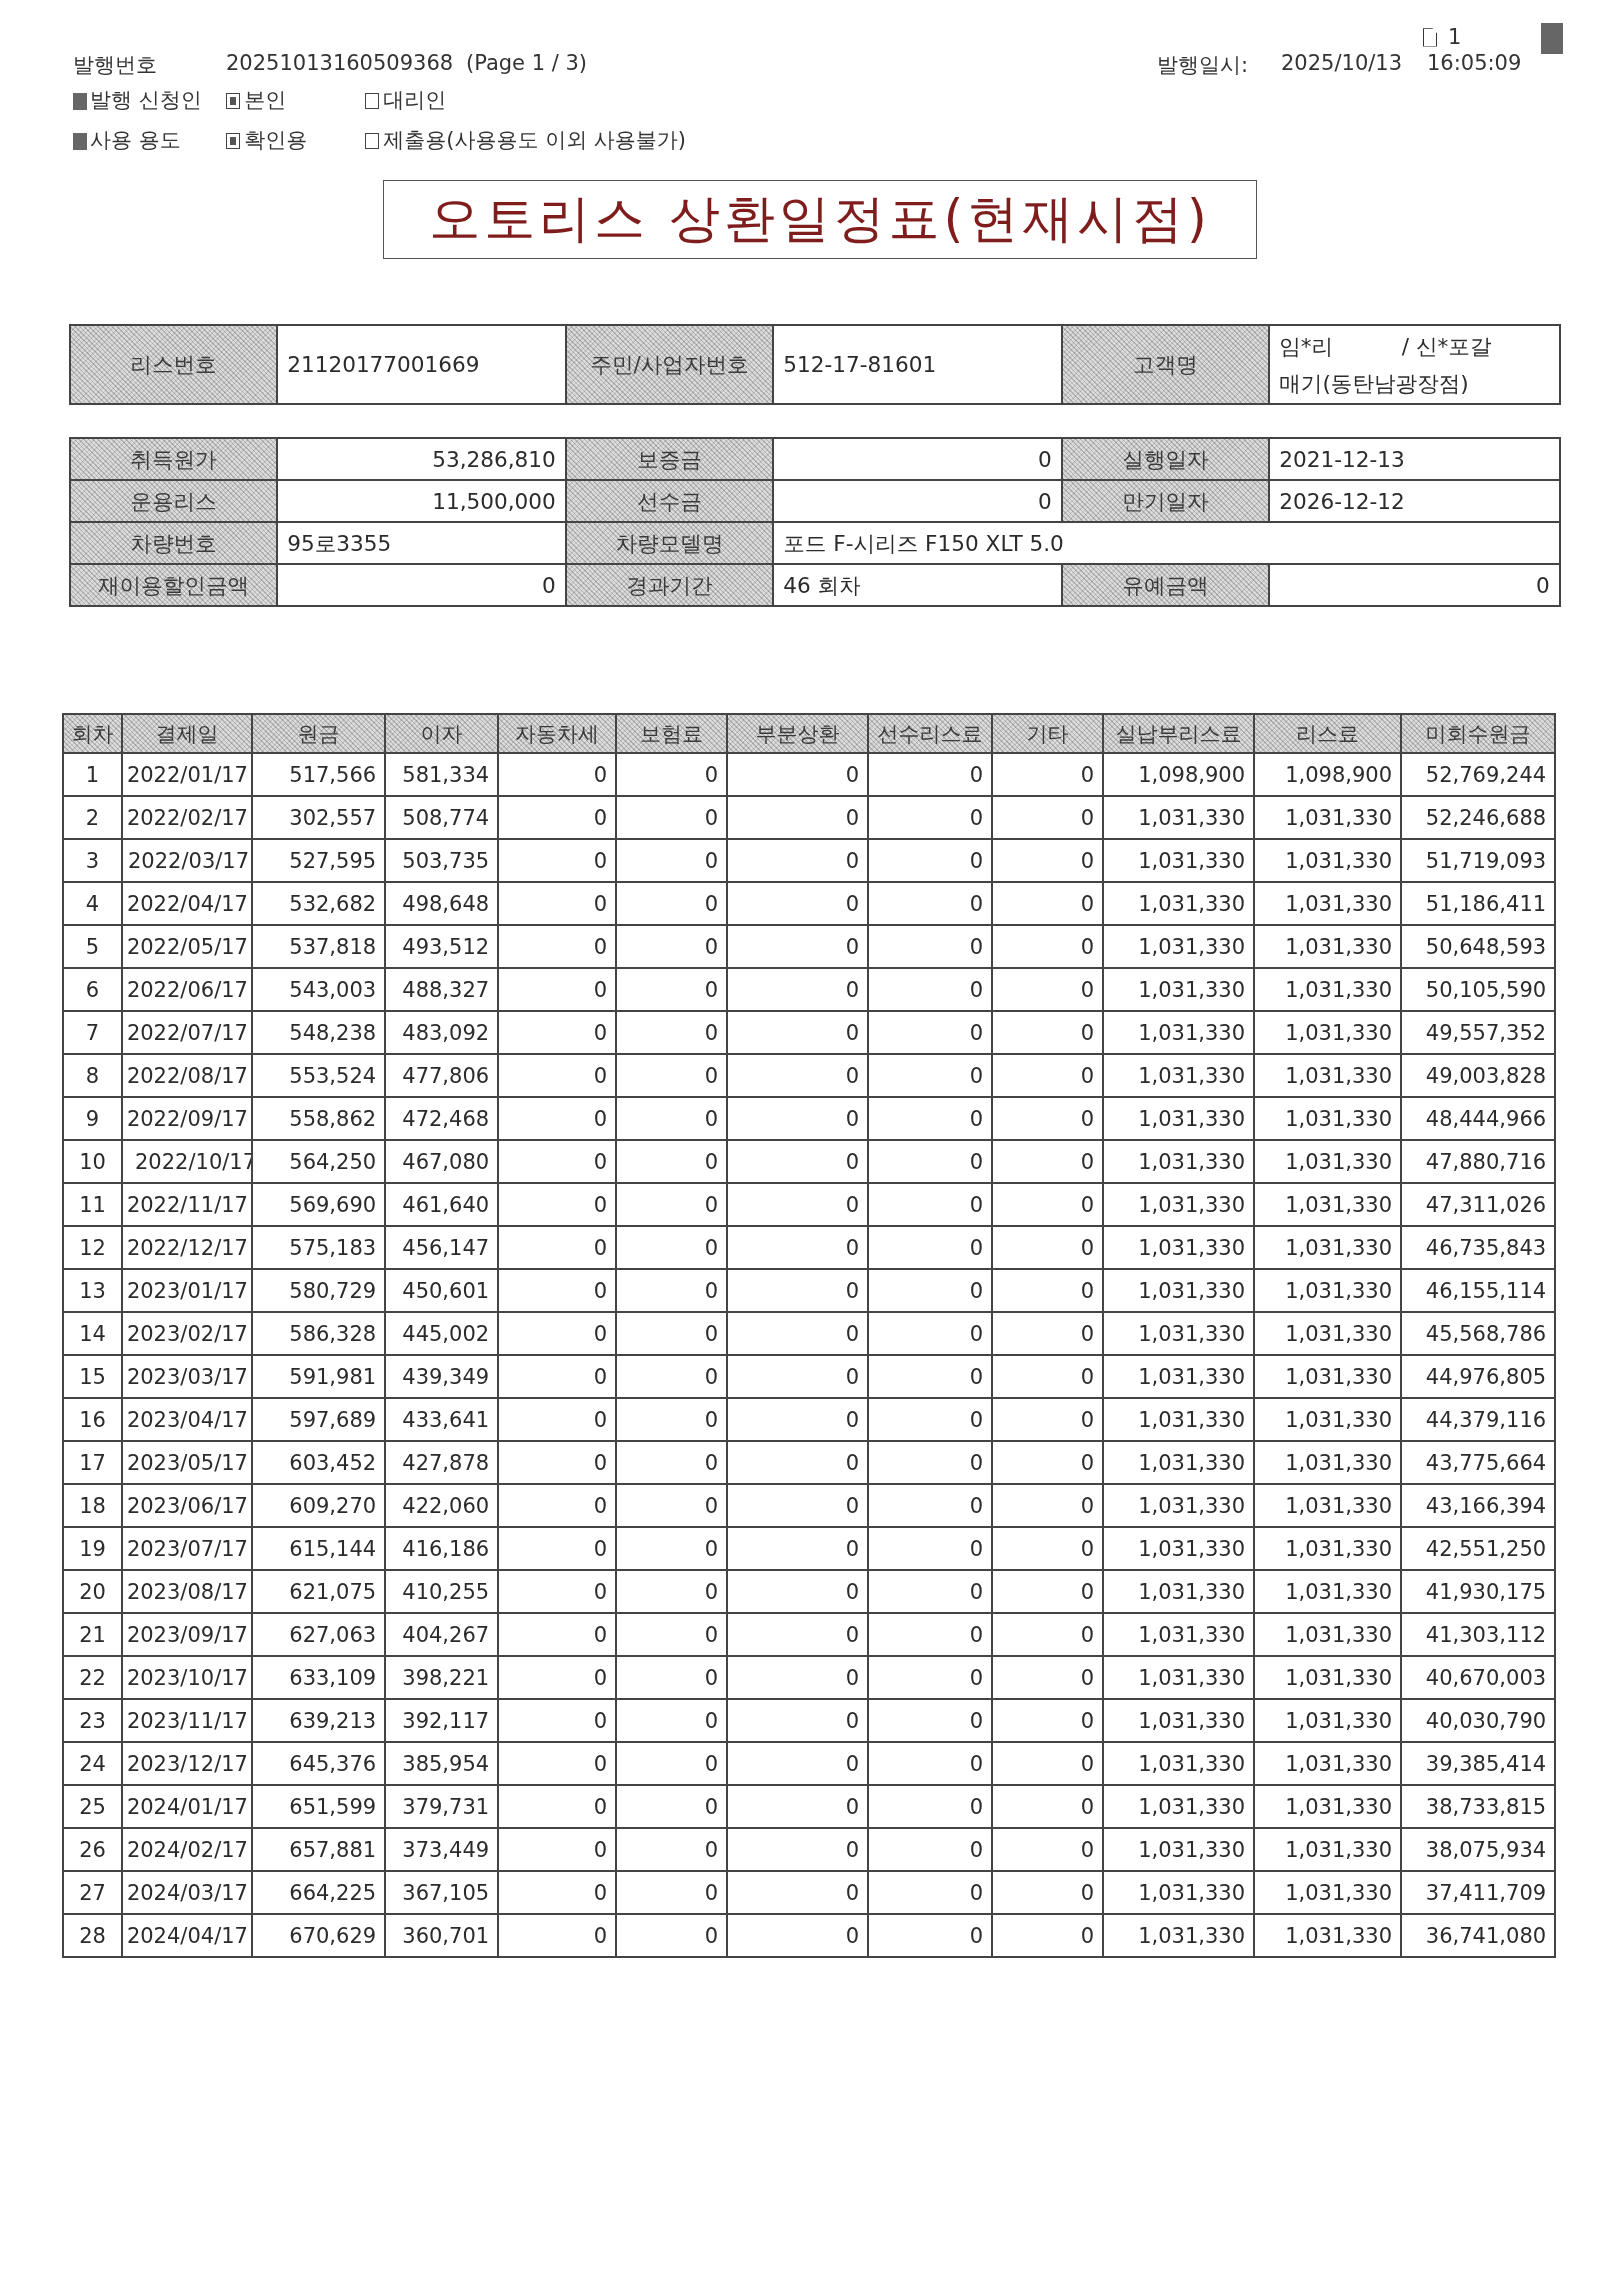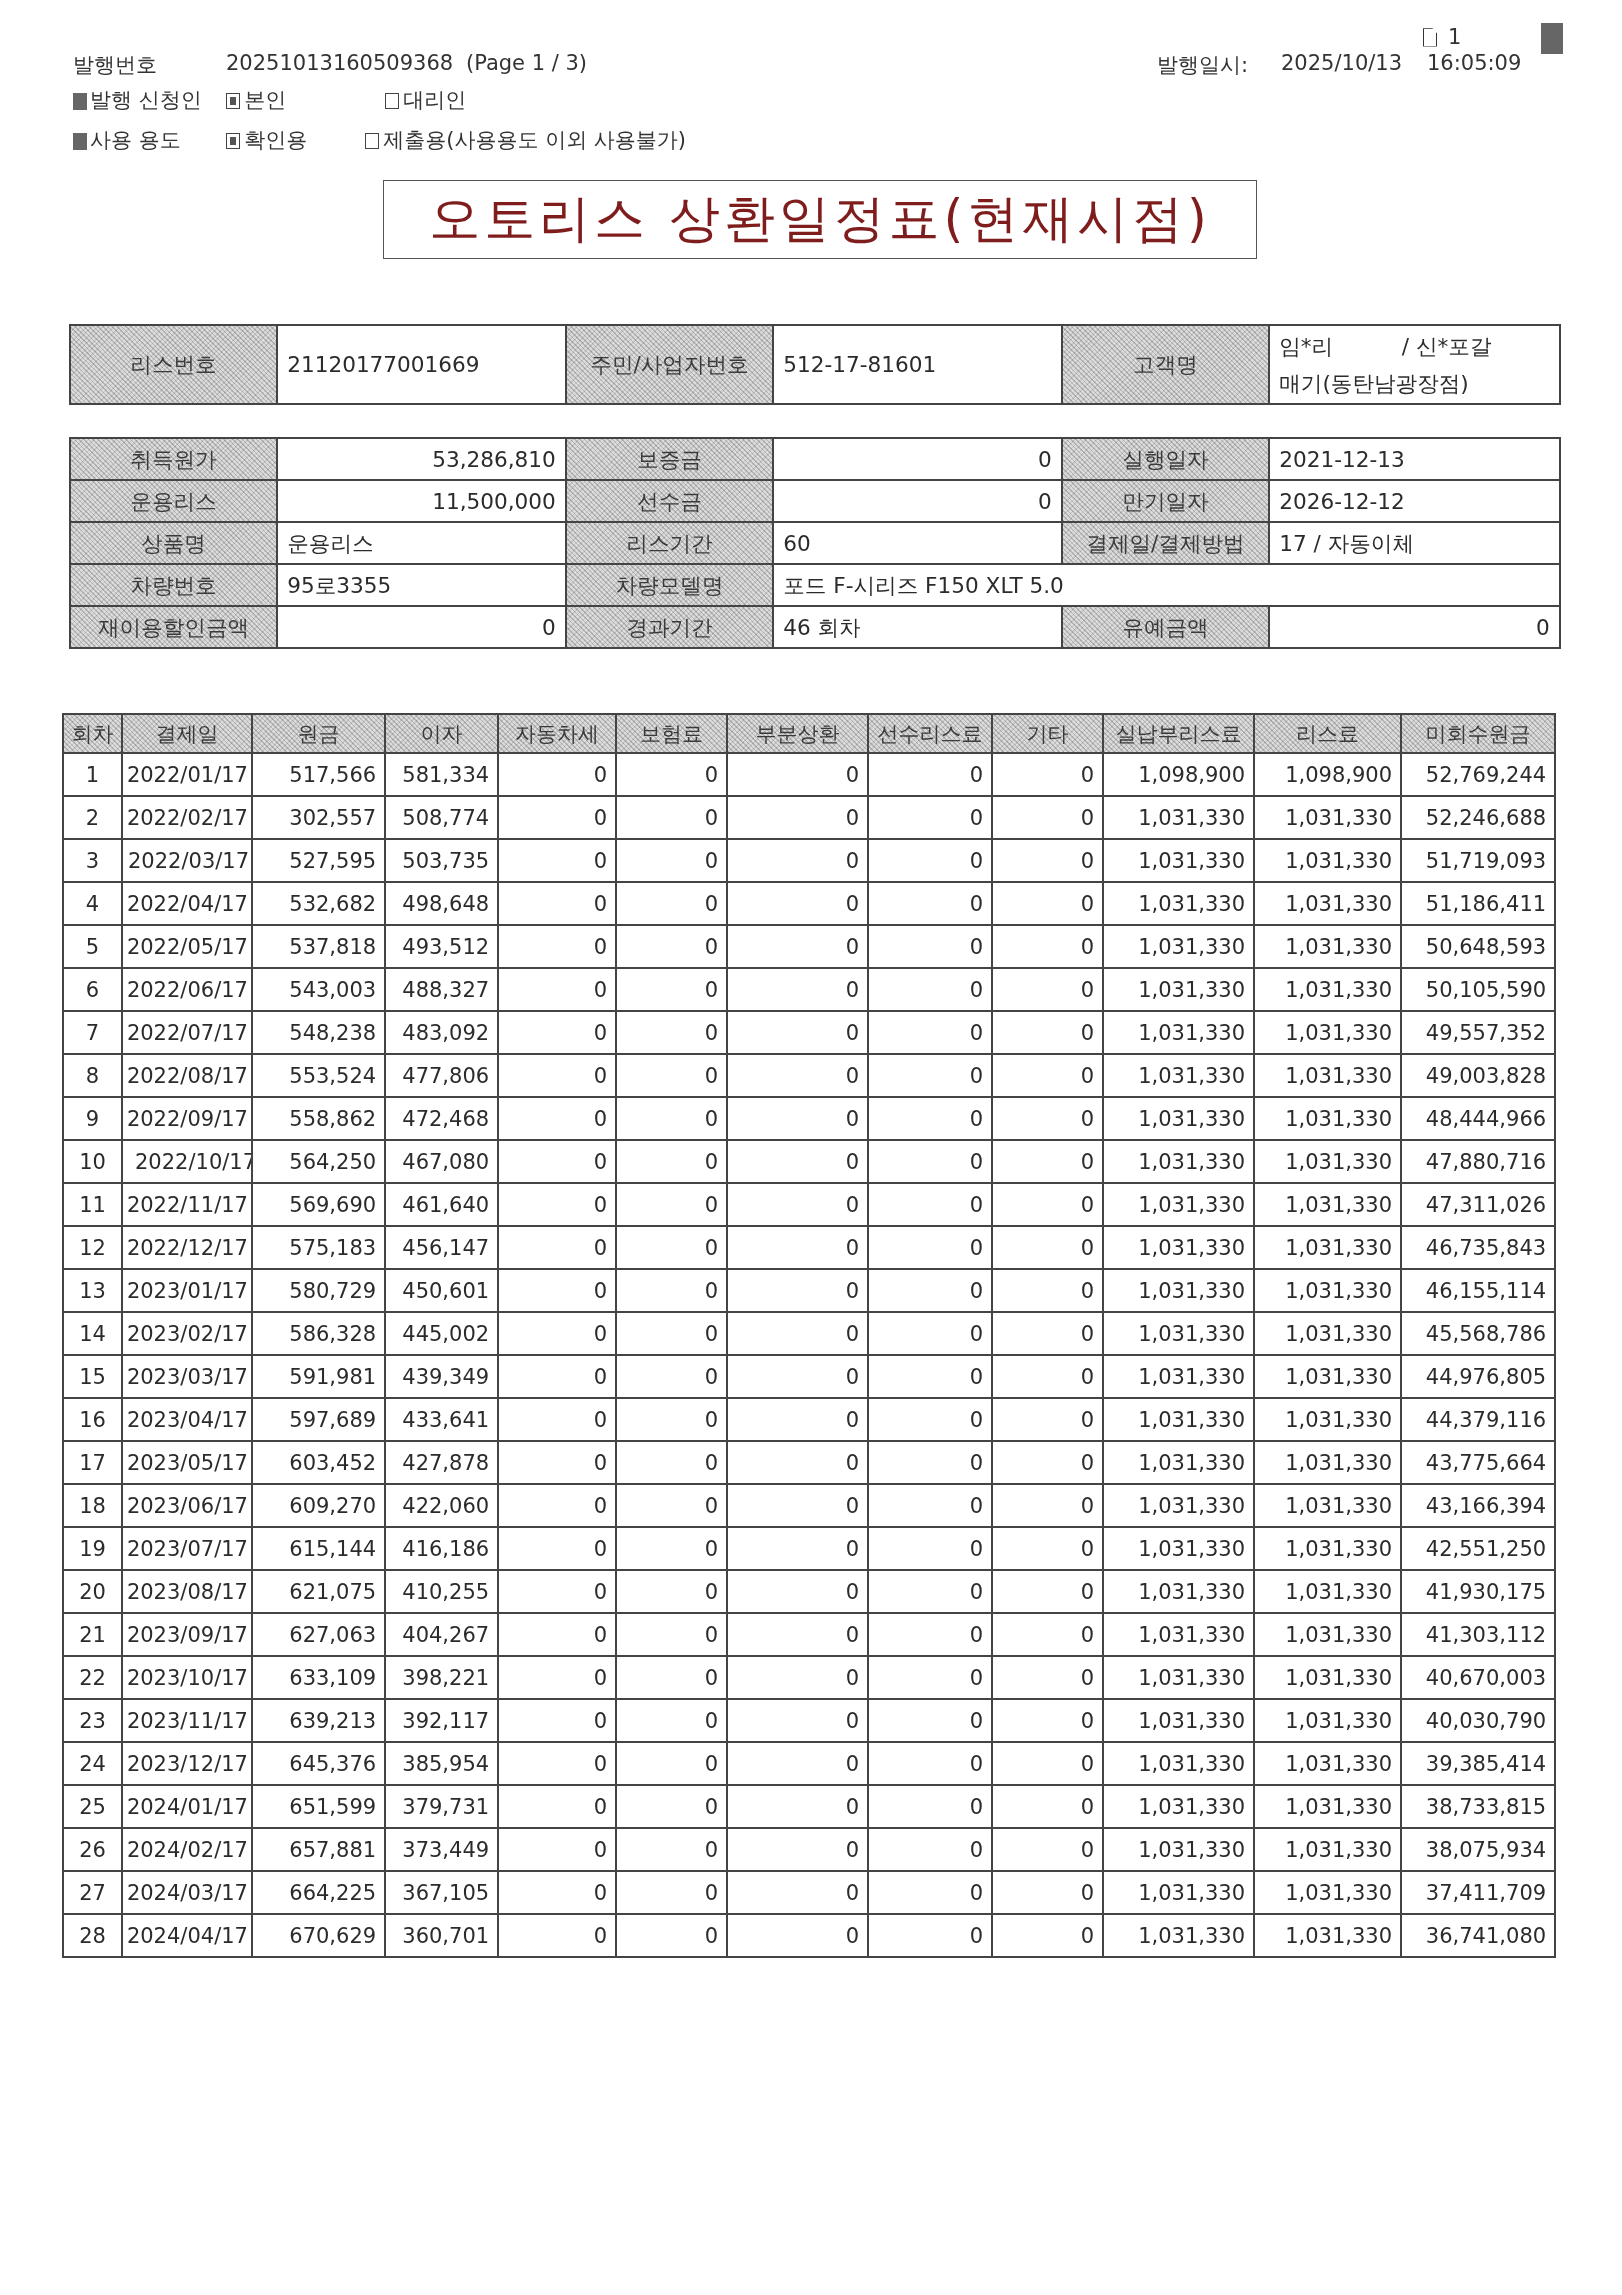--- a/index.html
+++ b/index.html
@@ -47,21 +47,21 @@
 <div class="abs hdr-text" style="left:1157px; top:51px;">발행일시:</div>
 <div class="abs hdr-text" style="left:1281px; top:51px;">2025/10/13</div>
 <div class="abs hdr-text" style="left:1427px; top:51px;">16:05:09</div>
 
 <div class="abs hdr-text" style="left:73px; top:86px;">
   <span class="bullet"></span><span>발행 신청인</span>
 </div>
 <div class="abs hdr-text" style="left:226px; top:86px;">
   <span class="chk on"></span><span>본인</span>
 </div>
-<div class="abs hdr-text" style="left:385px; top:86px;">
+<div class="abs hdr-text" style="left:365px; top:86px;">
   <span class="chk"></span><span>대리인</span>
 </div>
 
 <div class="abs hdr-text" style="left:73px; top:126px;">
   <span class="bullet"></span><span>사용 용도</span>
 </div>
 <div class="abs hdr-text" style="left:226px; top:126px;">
   <span class="chk on"></span><span>확인용</span>
 </div>
 <div class="abs hdr-text" style="left:365px; top:126px;">
@@ -114,28 +114,20 @@
     <td class="lbl">실행일자</td>
     <td class="lft">2021-12-13</td>
   </tr>
   <tr>
     <td class="lbl">운용리스</td>
     <td class="num">11,500,000</td>
     <td class="lbl">선수금</td>
     <td class="num">0</td>
     <td class="lbl">만기일자</td>
     <td class="lft">2026-12-12</td>
-  </tr>
-  <tr>
-    <td class="lbl">상품명</td>
-    <td class="lft">운용리스</td>
-    <td class="lbl">리스기간</td>
-    <td class="lft">60</td>
-    <td class="lbl">결제일/결제방법</td>
-    <td class="lft">17 / 자동이체</td>
   </tr>
   <tr>
     <td class="lbl">차량번호</td>
     <td class="lft">95로3355</td>
     <td class="lbl">차량모델명</td>
     <td class="lft" colspan="3">포드 F-시리즈 F150 XLT 5.0</td>
   </tr>
   <tr>
     <td class="lbl">재이용할인금액</td>
     <td class="num">0</td>

